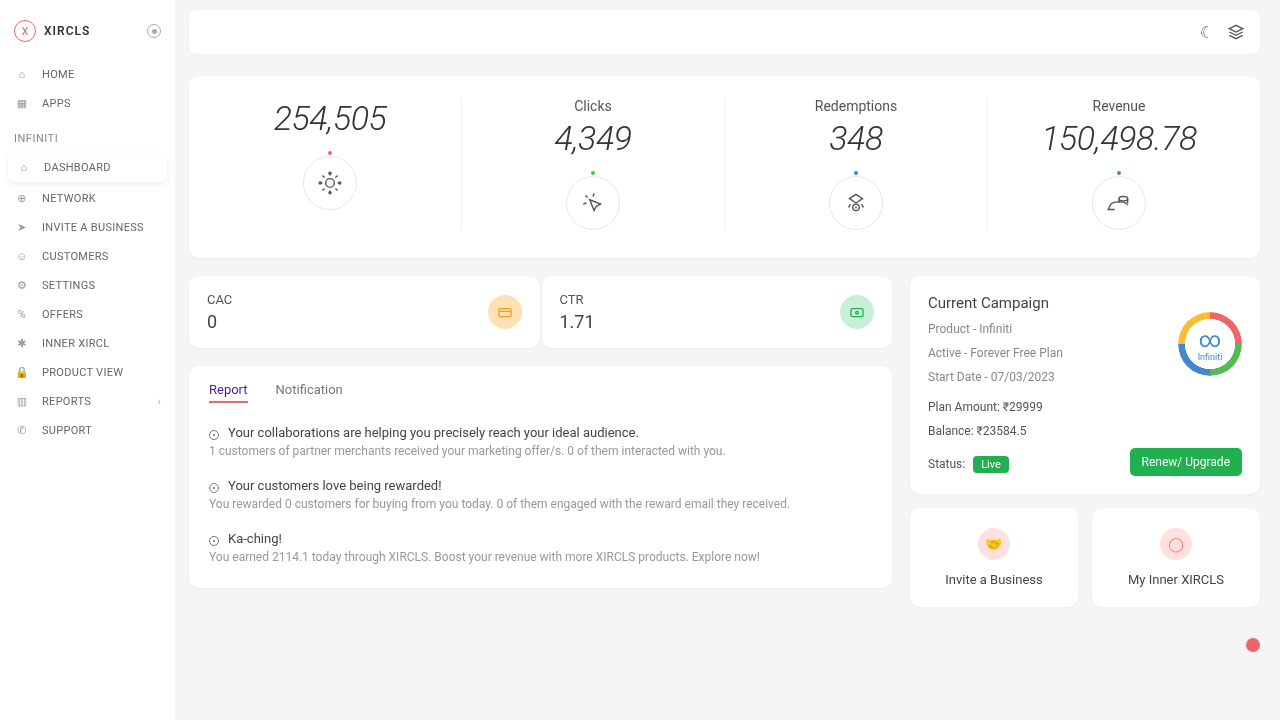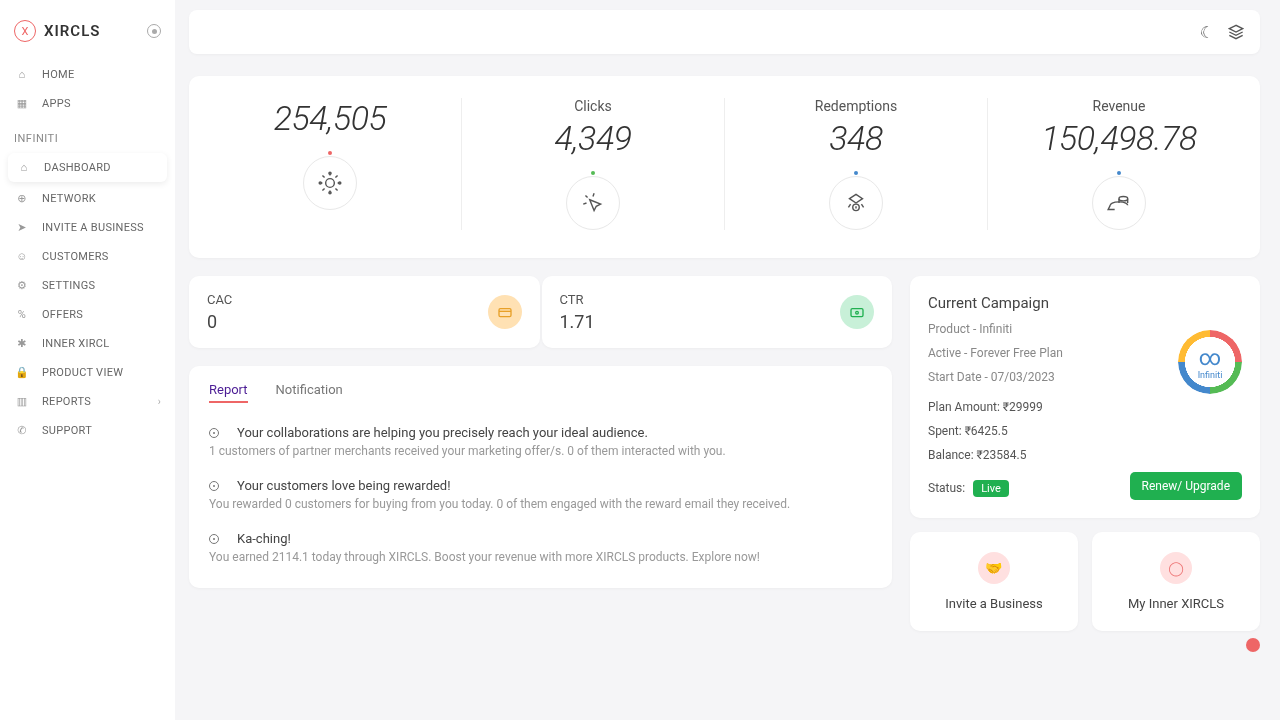--- a/index.html
+++ b/index.html
@@ -1,20 +1,20 @@
 <!DOCTYPE html>
 <html><head>
 <meta charset="utf-8">
 <style>
 * { margin: 0; padding: 0; box-sizing: border-box; font-family: -apple-system, BlinkMacSystemFont, "Segoe UI", Roboto, sans-serif; }
 body { background: #f5f5f7; color: #333; display: flex; height: 720px; width: 1280px; overflow: hidden; }
 .sidebar { width: 175px; background: #fff; padding: 10px 0; flex-shrink: 0; }
 .brand { display: flex; align-items: center; gap: 8px; padding: 10px 14px 18px 14px; }
 .brand-logo { width: 22px; height: 22px; border: 1.5px solid #e66; border-radius: 50%; display: flex; align-items: center; justify-content: center; font-size: 11px; color: #e66; }
-.brand-name { font-weight: 600; letter-spacing: 1px; font-size: 15px; }
+.brand-name { font-weight: 600; letter-spacing: 1px; font-size: 12px; }
 .brand-collapse { margin-left: auto; width: 14px; height: 14px; border: 1.5px solid #aaa; border-radius: 50%; display: flex; align-items: center; justify-content: center; }
 .brand-collapse::after { content: ''; width: 5px; height: 5px; background: #aaa; border-radius: 50%; }
 .nav-item { display: flex; align-items: center; gap: 12px; padding: 8px 14px; font-size: 11px; color: #666; cursor: pointer; letter-spacing: 0.3px; }
 .nav-item .icn { width: 16px; display: flex; justify-content: center; color: #999; }
 .nav-item.active { background: #fff; box-shadow: 0 2px 6px rgba(0,0,0,0.08); border-radius: 6px; margin: 2px 8px; padding: 8px 8px; }
 .nav-header { padding: 14px 14px 6px; font-size: 11px; color: #888; letter-spacing: 0.5px; }
 .nav-chev { margin-left: auto; font-size: 10px; color: #aaa; }
 
 .main { flex: 1; padding: 10px 20px 20px 14px; overflow-y: auto; }
 .topbar { background: #fff; border-radius: 8px; height: 44px; margin-bottom: 22px; display: flex; align-items: center; justify-content: flex-end; padding: 0 16px; gap: 14px; box-shadow: 0 1px 3px rgba(0,0,0,0.04); }
@@ -38,27 +38,27 @@
 .small-card-label { font-size: 13px; color: #555; margin-bottom: 4px; }
 .small-card-value { font-size: 18px; color: #444; }
 .small-card-badge { width: 34px; height: 34px; border-radius: 50%; display: flex; align-items: center; justify-content: center; }
 
 .reports-card { background: #fff; border-radius: 10px; padding: 14px 4px 14px 20px; box-shadow: 0 1px 3px rgba(0,0,0,0.04); }
 .tabs { display: flex; gap: 28px; font-size: 13px; color: #777; margin-bottom: 12px; padding: 2px 0 0; }
 .tab { cursor: pointer; padding-bottom: 4px; }
 .tab.active { color: #4c1d95; border-bottom: 2px solid #e66; }
 .reports-body { max-height: 170px; overflow-y: auto; padding-right: 16px; }
 .report-item { padding: 10px 0; }
-.report-title { font-size: 13px; color: #444; margin-bottom: 4px; display: flex; align-items: center; gap: 18px; }
+.report-title { font-size: 13px; color: #444; margin-bottom: 4px; display: flex; align-items: flex-end; gap: 9px; }
 .report-bullet { width: 10px; height: 10px; border: 1.5px solid #777; border-radius: 50%; display: inline-block; position: relative; }
 .report-bullet::after { content: ''; position: absolute; left: 3px; top: 3px; width: 2px; height: 2px; background: #777; border-radius: 50%; }
 .report-desc { font-size: 12px; color: #999; }
 
 .campaign-card { background: #fff; border-radius: 10px; padding: 18px; box-shadow: 0 1px 3px rgba(0,0,0,0.04); }
-.campaign-head { display: flex; justify-content: space-between; align-items: flex-end; }
+.campaign-head { display: flex; justify-content: space-between; align-items: center; }
 .campaign-title { font-size: 15px; color: #444; margin-bottom: 10px; }
 .campaign-line { font-size: 12px; color: #888; margin-bottom: 10px; }
 .campaign-logo { width: 64px; height: 64px; border-radius: 50%; border: 2px solid transparent; position: relative; display: flex; align-items: center; justify-content: center; }
 .campaign-logo::before { content: ''; position: absolute; inset: -2px; border-radius: 50%; background: conic-gradient(#e66 0 90deg, #5b5 90deg 180deg, #48c 180deg 270deg, #fb3 270deg 360deg); -webkit-mask: radial-gradient(circle, transparent 55%, black 56%); mask: radial-gradient(circle, transparent 55%, black 56%); }
 .infinity { font-size: 22px; color: #48c; }
 .campaign-stat { font-size: 12px; color: #555; margin-bottom: 10px; }
 .campaign-footer { display: flex; justify-content: space-between; align-items: center; margin-top: 4px; }
 .status-label { font-size: 12px; color: #555; }
 .live-badge { background: #20b050; color: #fff; font-size: 11px; padding: 2px 8px; border-radius: 4px; margin-left: 4px; }
 .renew-btn { background: #20b050; color: #fff; border: none; padding: 7px 12px; border-radius: 5px; font-size: 12px; cursor: pointer; }
@@ -289,21 +289,20 @@
           </div>
           <div class="campaign-logo">
             <div style="text-align:center">
               <div class="infinity">∞</div>
               <div style="font-size:9px;color:#48c">Infiniti</div>
             </div>
           </div>
         </div>
         <div style="height:6px"></div>
         <div class="campaign-stat">Plan Amount: ₹29999</div>
-        <div class="campaign-stat">Spent: ₹6425.5</div>
         <div class="campaign-stat">Balance: ₹23584.5</div>
         <div class="campaign-footer">
           <div>
             <span class="status-label">Status:</span>
             <span class="live-badge">Live</span>
           </div>
           <button class="renew-btn">Renew/ Upgrade</button>
         </div>
       </div>
 

